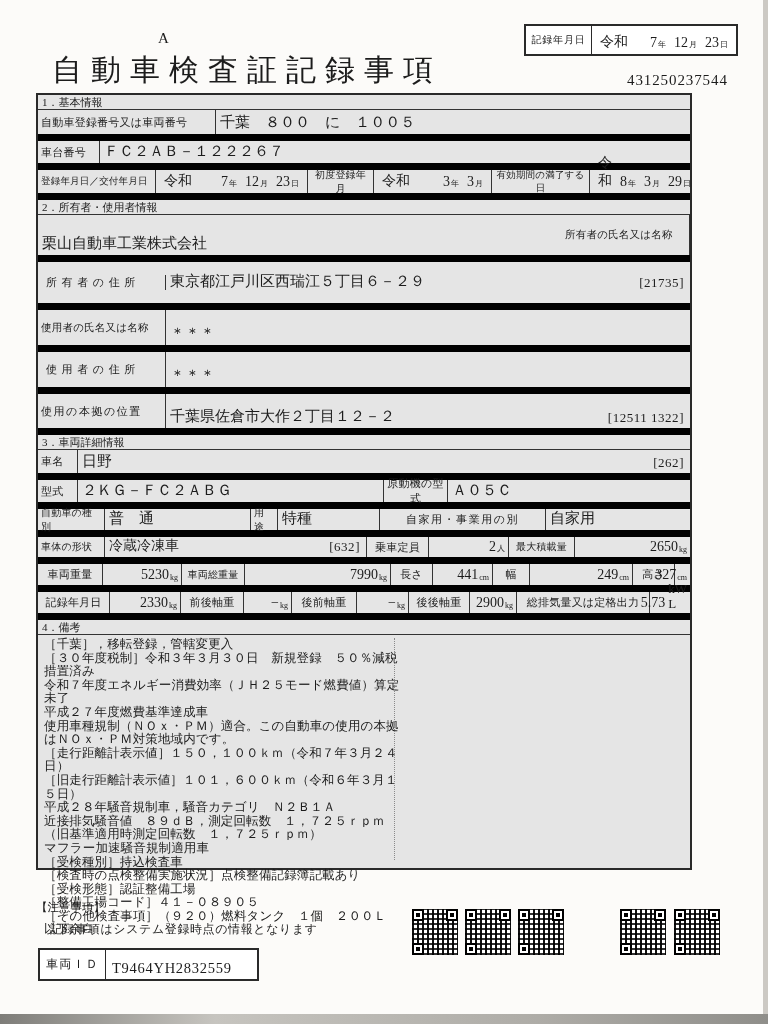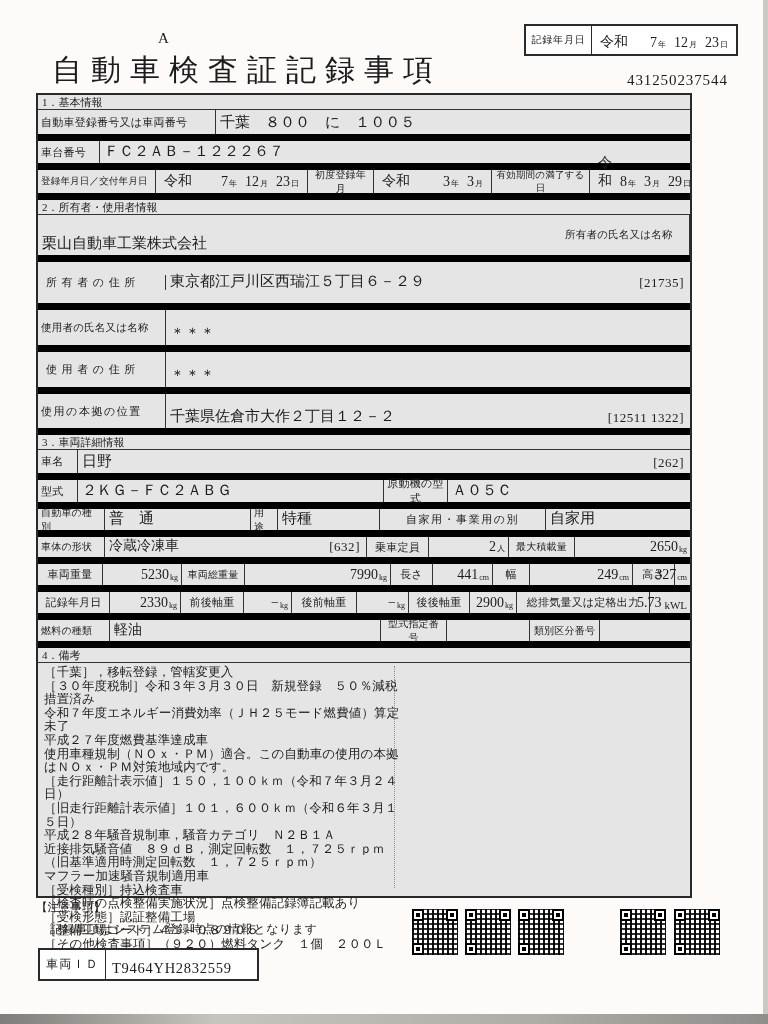--- a/index.html
+++ b/index.html
@@ -33,21 +33,21 @@
   .spread { letter-spacing:.42em; padding-left:8px; }
   .spread2 { letter-spacing:.14em; }
   .val { font-size:15px; display:flex; align-items:flex-end; padding:0 6px 2px 4px; }
   .val .code { margin-left:auto; font-size:13px; letter-spacing:.04em; }
   .date-val { display:flex; align-items:flex-end; justify-content:space-between; padding:2px 8px 3px 8px; font-size:14px; }
   .dgroup { white-space:nowrap; }
   .dnum { margin-left:8px; }
   .dunit { font-size:8px; margin-left:1px; }
   .mval { font-size:14px; display:flex; align-items:flex-end; justify-content:flex-end; padding:0 3px 2px 0; white-space:nowrap; }
   .munit { font-size:8px; margin-left:1px; transform:translateY(-1px); }
-  .unit-stack { display:inline-flex; flex-direction:row; align-items:flex-start; font-size:11px; line-height:1.15; margin-left:3px; transform:translateY(1px);margin-top:24px; }
+  .unit-stack { display:inline-flex; flex-direction:column; align-items:flex-start; font-size:13px; line-height:1.15; margin-left:3px; transform:translateY(1px);margin-top:24px; }
   .h31 { height:31px; } .h29 { height:29px; } .h30 { height:30px; } .h28 { height:28px; } .h27 { height:27px; }
   .h47 { height:47px; } .h48 { height:48px;align-items:center; } .h42 { height:42px; } .h41 { height:41px; }
   
   .remarks { position:relative; height:233px; padding:3px 6px 2px 6px; }
   .remark-text { width:364px; font-size:12.5px; line-height:13.6px; white-space:pre-line; letter-spacing:.01em; }
   .remark-divider { position:absolute; left:356px; top:3px; bottom:8px; border-left:1px dotted #8a8a8a; }
   
   .notice-title { position:absolute; left:36px; top:900px; font-size:11.5px; }
   .notice-text { position:absolute; left:50px; top:921px; font-size:12px; letter-spacing:.05em; }
   .qr-group-1 { position:absolute; left:412px; top:909px; display:flex; gap:7px; }
@@ -260,34 +260,20 @@
       <div class="cell lab c br" style="flex-basis:133px">総排気量又は定格出力</div>
       <div class="cell mval" style="flex:1">
           <span>5.73</span>
           <span class="unit-stack">
             <span>kW</span>
             <span>L</span>
           </span>
         </div>
     </div>
 
-    <div class="trow h28">
-      <div class="cell lab br" style="flex-basis:72px;font-size:10px">燃料の種類</div>
-      <div class="cell val br" style="flex-basis:271px;font-size:14px">
-          <span>軽油</span>
-        </div>
-      <div class="cell lab c br" style="flex-basis:66px;font-size:10px">型式指定番号</div>
-      <div class="cell val br" style="flex-basis:83px">
-          <span></span>
-        </div>
-      <div class="cell lab c br" style="flex-basis:70px;font-size:10px">類別区分番号</div>
-      <div class="cell val" style="flex:1">
-          <span></span>
-        </div>
-    </div>
 
     <div class="sec-head">4．備考</div>
     <div class="remarks">
       <div class="remark-text">［千葉］，移転登録，管轄変更入
 ［３０年度税制］令和３年３月３０日　新規登録　５０％減税措置済み
 令和７年度エネルギー消費効率（ＪＨ２５モード燃費値）算定未了
 平成２７年度燃費基準達成車
 使用車種規制（ＮＯｘ・ＰＭ）適合。この自動車の使用の本拠はＮＯｘ・ＰＭ対策地域内です。
 ［走行距離計表示値］１５０，１００ｋｍ（令和７年３月２４日）
 ［旧走行距離計表示値］１０１，６００ｋｍ（令和６年３月１５日）

